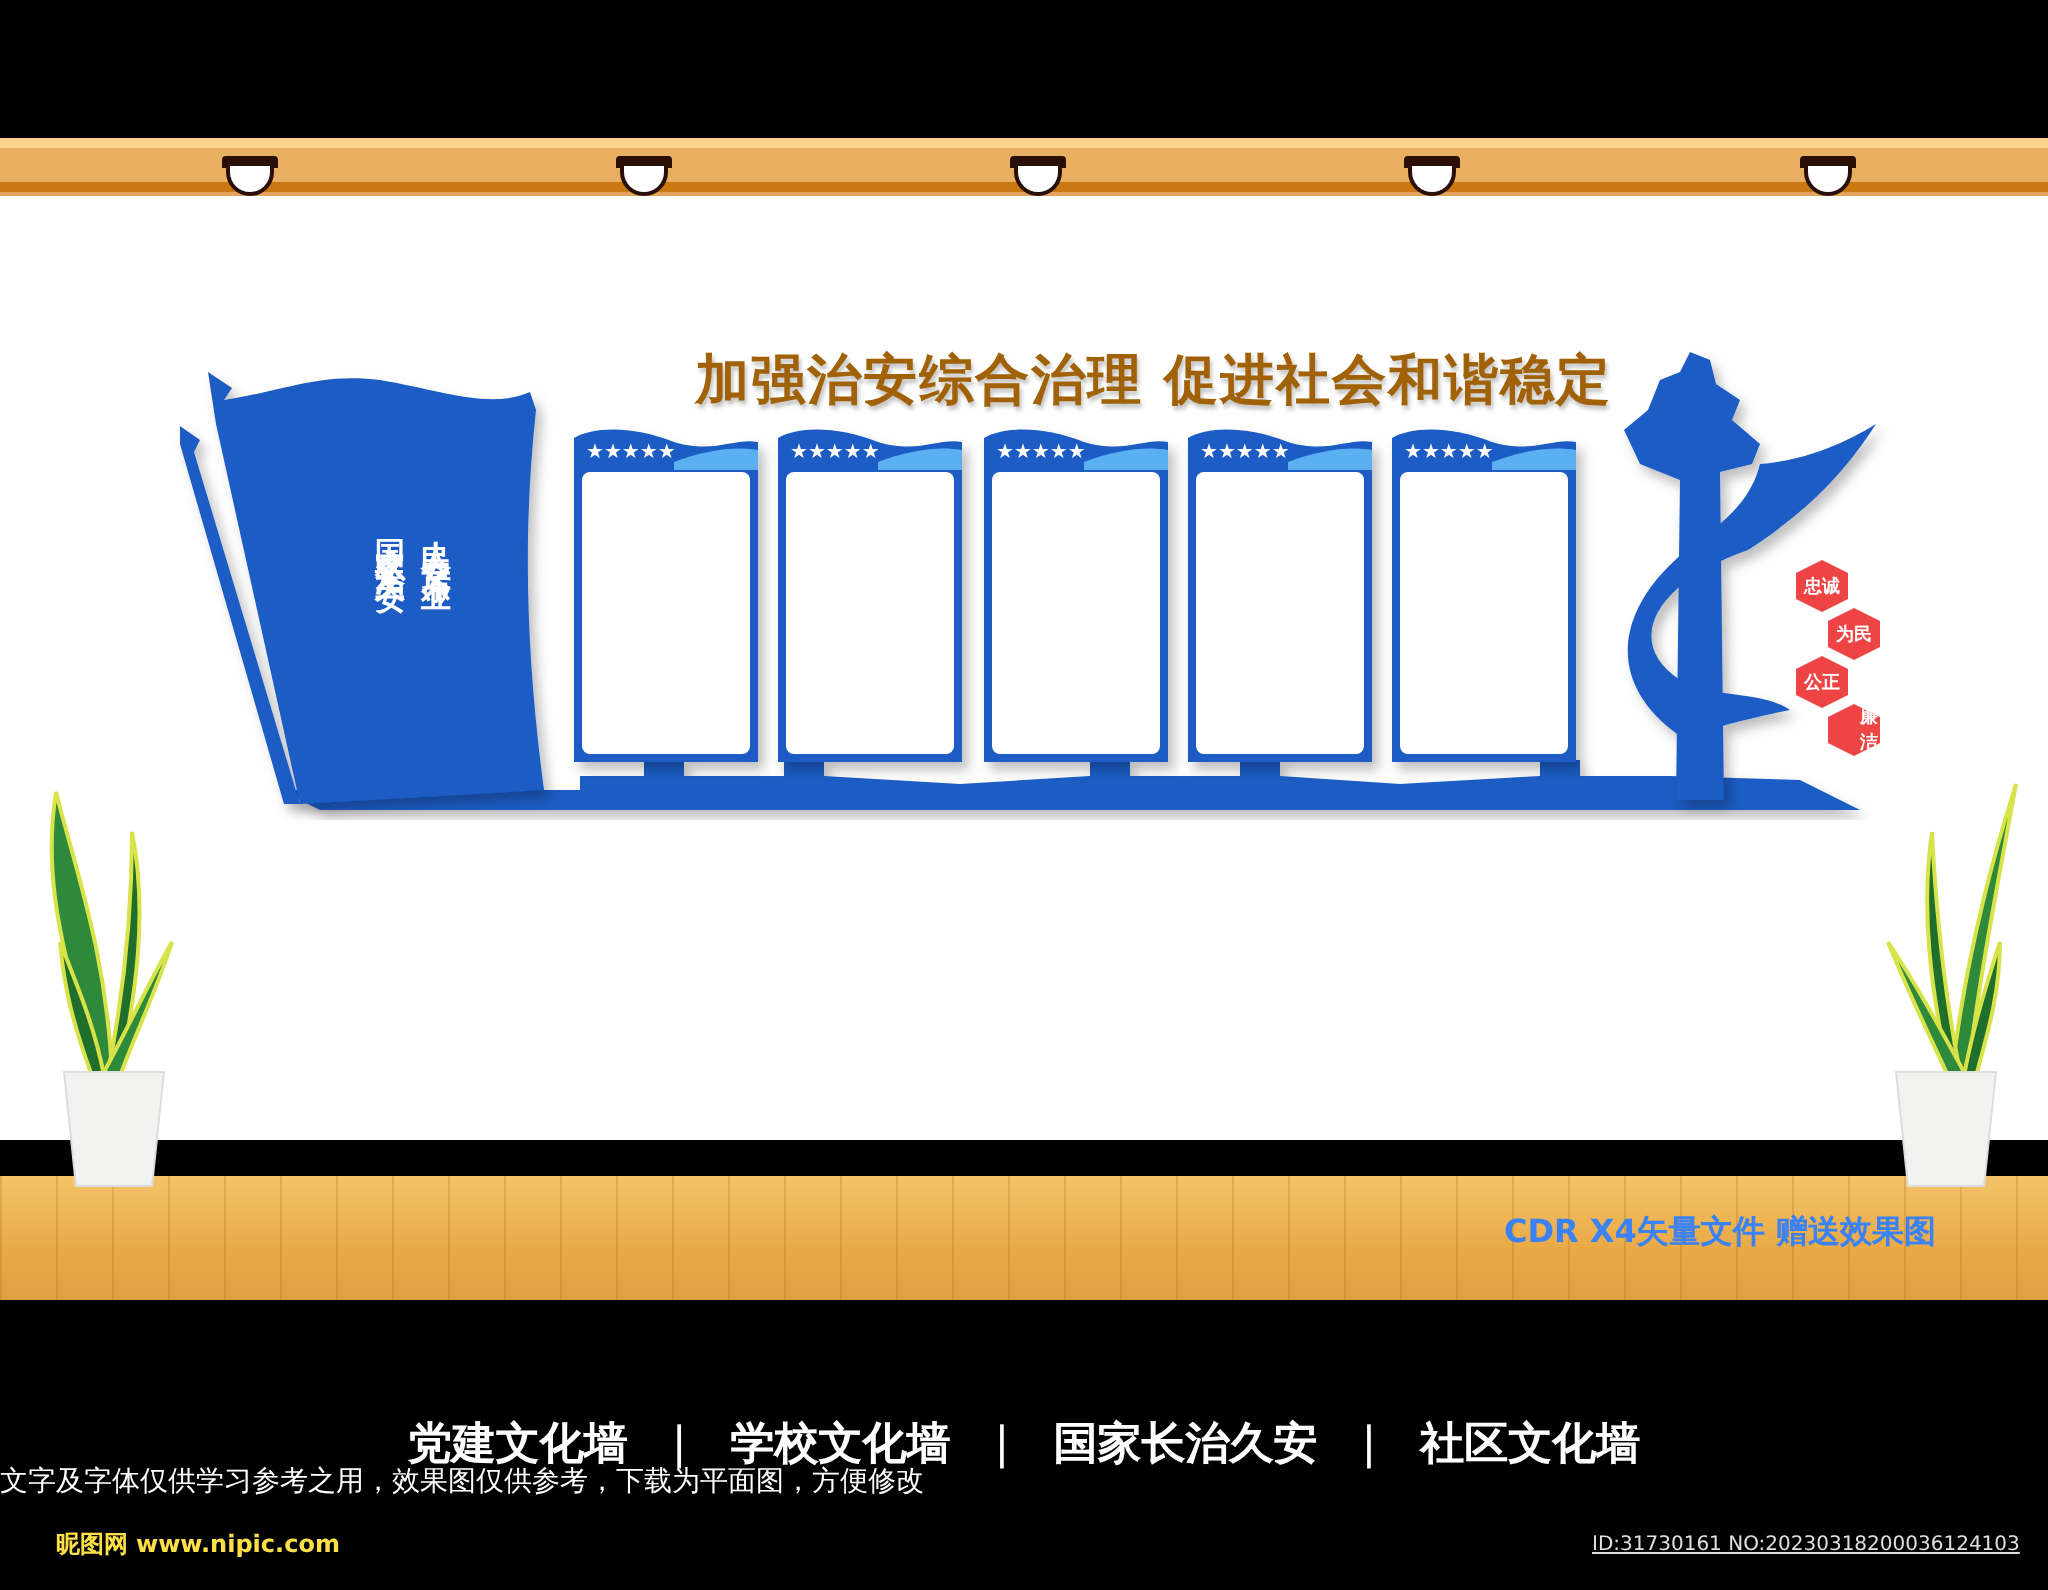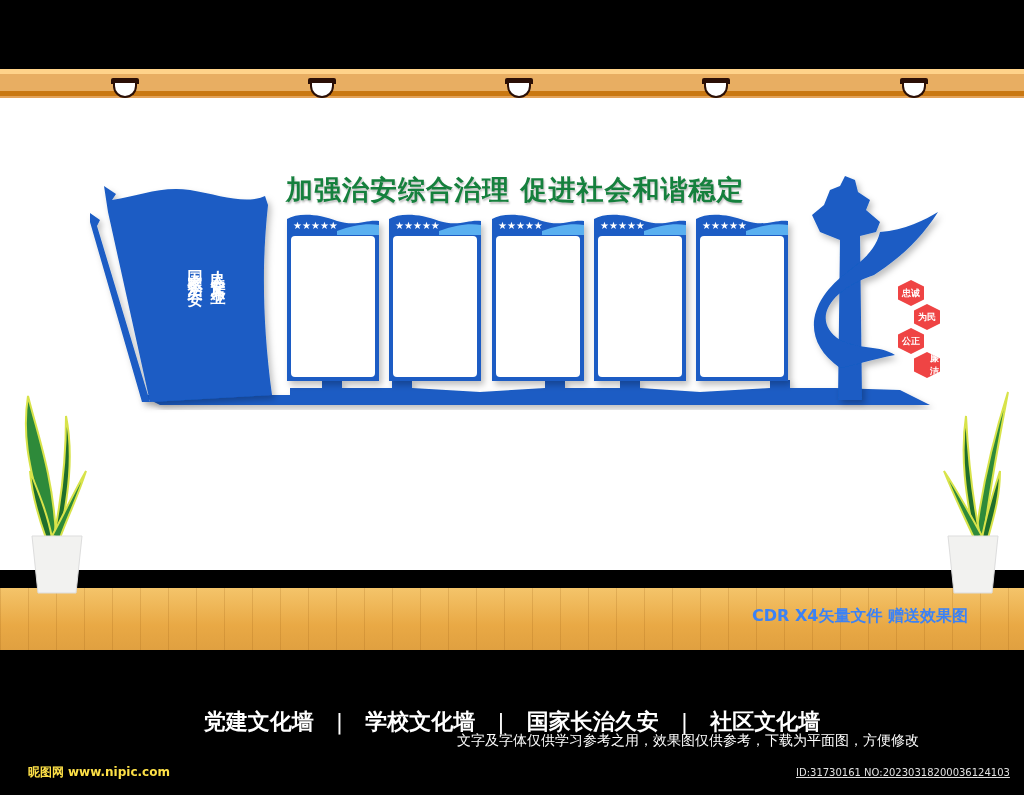--- a/index.html
+++ b/index.html
@@ -14,43 +14,43 @@
   .lamp .bulb { position:absolute; left:2px; top:5px; width:24px; height:15px; background:#fff;
     border:2px solid #2a0f06; border-top:none; border-radius:0 0 12px 12px; }
 
   .wall { position:absolute; left:0; top:98px; width:1024px; height:472px; background:#fff; }
   .baseboard { position:absolute; left:0; top:570px; width:1024px; height:18px; background:#000; }
   .floor { position:absolute; left:0; top:588px; width:1024px; height:62px;
     background:
       repeating-linear-gradient(90deg, rgba(140,80,10,.18) 0 1px, transparent 1px 28px),
       linear-gradient(#f4c46a, #e9a945 60%, #e0a040); }
 
-  .title { position:absolute; left:286px; top:172px; width:520px; text-align:left;
-    font-family:"DejaVu Sans", sans-serif; font-weight:bold; font-size:27px; color:#15803d;
+  .title { position:absolute; left:286px; top:172px; width:520px; text-align:right;
+    font-family:"DejaVu Sans", sans-serif; font-weight:bold; font-size:27px; color:#a16207;
     letter-spacing:1px; text-shadow:1px 2px 2px rgba(0,0,0,.25); white-space:nowrap; }
 
   svg.wall-art { position:absolute; left:0; top:0; }
 
   .vert { position:absolute; writing-mode:vertical-rl; color:#fff; font-weight:bold;
     font-size:15px; letter-spacing:4px; line-height:1; }
 
   .hex { position:absolute; width:26px; height:26px; background:#ef4444; color:#fff;
     font-size:9px; font-weight:bold; display:flex; align-items:center; justify-content:center;
     clip-path:polygon(50% 0,100% 25%,100% 75%,50% 100%,0 75%,0 25%); }
 
   .plant { position:absolute; }
 
   .cdr { position:absolute; left:724px; top:606px; font-family:"DejaVu Sans", sans-serif;
     font-weight:bold; font-size:16px; color:#3b82f6; white-space:nowrap;margin-left:28px; }
 
   .footer-cats { position:absolute; left:0; top:688px; width:1024px; text-align:center;
     color:#fff; font-weight:bold; font-size:22px; white-space:nowrap; }
   .footer-cats span { display:inline-block;margin-top:19px; }
   .footer-cats .sep { margin:0 22px; font-weight:normal; }
-  .footer-note { position:absolute; left:0; top:732px; width:919px; text-align:right;
+  .footer-note { position:absolute; left:0; top:732px; width:919px; text-align:left;
     color:#fff; font-size:14px; white-space:nowrap; }
   .logo { position:absolute; left:28px; top:764px; color:#fde047; font-weight:bold; font-size:12px; white-space:nowrap; }
   .logo .url { font-weight:bold; margin-left:4px; }
   .idno { position:absolute; left:796px; top:767px; color:#e0e0e0; font-size:10px; white-space:nowrap;text-decoration:underline; }
 </style>
 </head>
 <body>
 
 <div class="top-black"></div>
 

